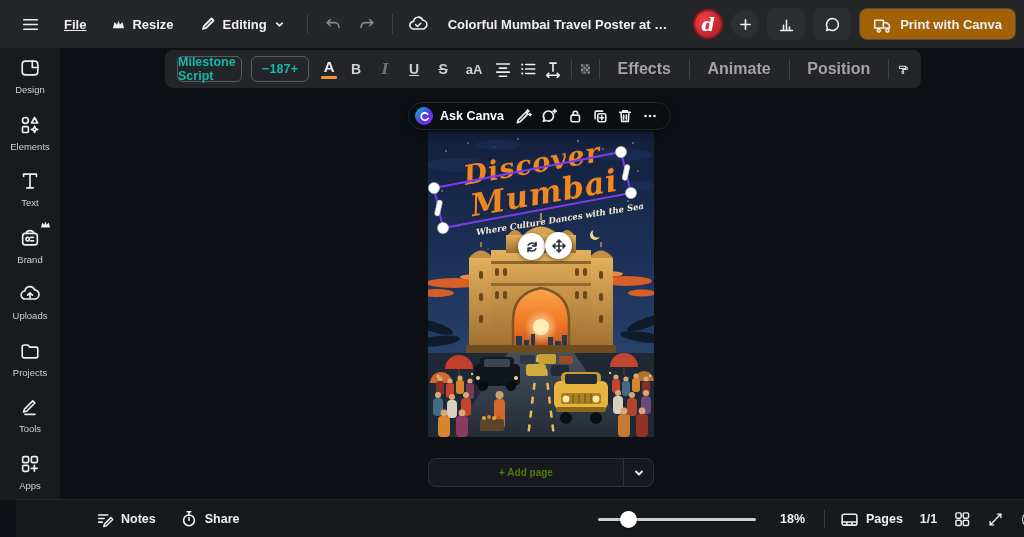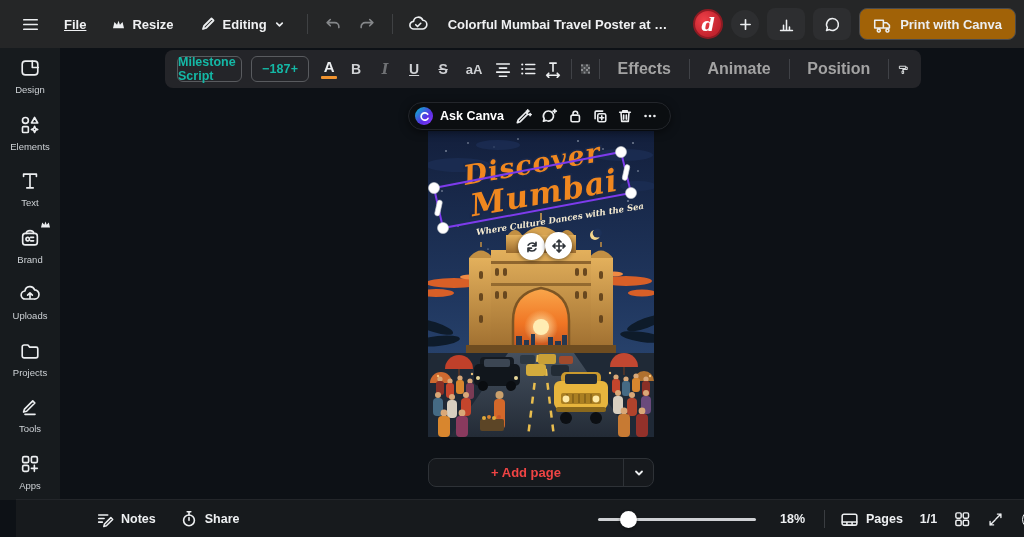--- a/index.html
+++ b/index.html
@@ -38,21 +38,21 @@
   #ask-pill .label { font-size:12.5px; font-weight:700; color:#fff; margin-right:2px; }
   .canva-grad { width:18px; height:18px; border-radius:50%; background:linear-gradient(135deg,#00c4cc 0%,#5b2ee5 60%,#8b3dff 100%); display:flex; align-items:center; justify-content:center; }
   .pill-ic { cursor:pointer; display:flex; }
 
   #poster { position:absolute; left:428px; top:131px; width:226px; height:306px; z-index:1; }
   #selection-overlay { position:absolute; left:0; top:0; width:1024px; height:537px; z-index:5; pointer-events:none; }
   .float-circle { position:absolute; width:27px; height:27px; border-radius:50%; background:#fff; box-shadow:0 1px 4px rgba(0,0,0,.45); display:flex; align-items:center; justify-content:center; z-index:6; cursor:pointer; }
   .float-circle svg { stroke:#30353b; fill:none; stroke-width:1.7; stroke-linecap:round; stroke-linejoin:round; }
 
   #add-page { position:absolute; left:428px; top:458px; width:226px; height:29px; background:#16191d; border:1px solid #2e3237; border-radius:8px; display:flex; align-items:stretch; z-index:2; }
-  #add-page .main { flex:1; display:flex; align-items:center; justify-content:center; font-size:13px; font-weight:700; color:#ef4444; cursor:pointer; }
+  #add-page .main { flex:1; display:flex; align-items:center; justify-content:center; font-size:10px; font-weight:700; color:#4d7c0f; cursor:pointer; }
   #add-page .chev { width:30px; border-left:1px solid #2e3237; display:flex; align-items:center; justify-content:center; cursor:pointer; }
 
   
   #bottombar { position:absolute; left:16px; top:499px; width:1024px; height:38px; background:#171a1d; border-top:1px solid #23262a; display:flex; align-items:center; font-size:12.5px; font-weight:700; color:#eef0f2; }
   .bb-item { display:flex; align-items:center; gap:7px; cursor:pointer; }
   #zoom-track { width:158px; height:3px; background:#cfd1d4; border-radius:2px; position:relative; cursor:pointer; }
   #zoom-thumb { position:absolute; left:22px; top:-7px; width:17px; height:17px; background:#fff; border-radius:50%; box-shadow:0 1px 3px rgba(0,0,0,.5); cursor:pointer; }
   #help-circle { width:19px; height:19px; border:1.6px solid #eef0f2; border-radius:50%; display:flex; align-items:center; justify-content:center; font-size:11px; font-weight:700; cursor:pointer; }
 </style>
 </head>

